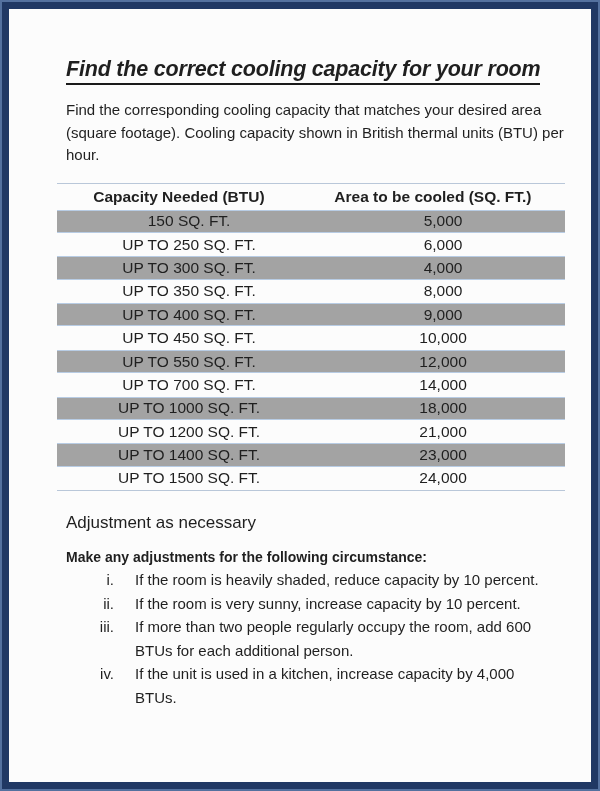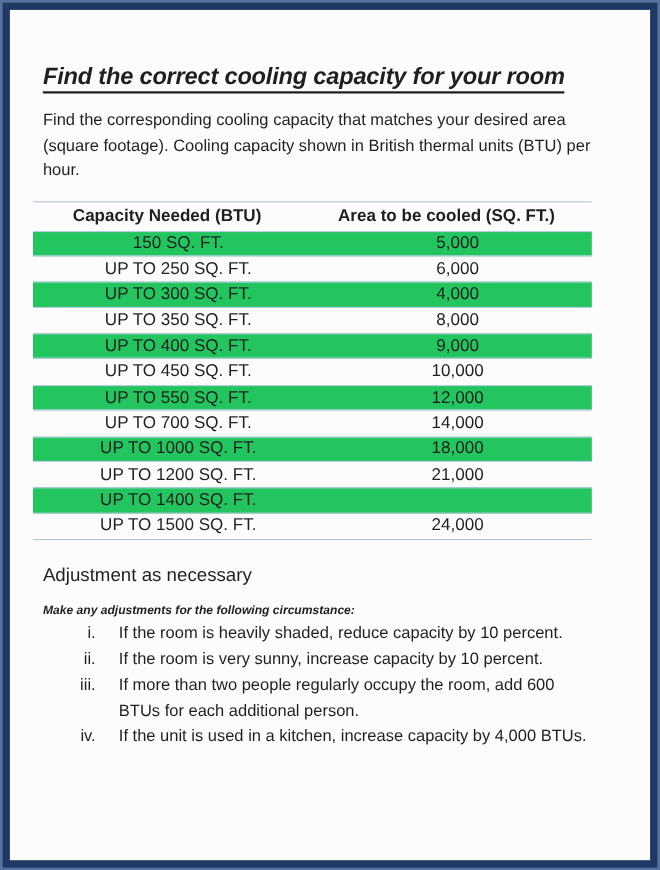--- a/index.html
+++ b/index.html
@@ -11,21 +11,21 @@
     background: #fff;
   }
   .frame-inner {
     width: 100%; height: 100%; box-sizing: border-box;
     border: 7px solid #203864;
     background: #fcfcfc;
     overflow: hidden;
   }
   .content {
     box-sizing: border-box;
-    padding: 48px 36px 0 21px;
+    padding: 48px 36px 0 48px;
   }
 
   .doc-title {
     display: inline-block;
     margin: 0 0 0 9px;
     font-size: 21.5px;
     font-weight: bold;
     font-style: italic;
     letter-spacing: -0.2px;
     border-bottom: 2.5px solid #1a1a1a;
@@ -51,40 +51,39 @@
   .trow {
     display: flex;
     height: 23.4px;
     align-items: center;
   }
   .trow.head {
     height: 26px;
     font-weight: bold;
   }
   .trow.blue {
-    background: #22c55e;
+    background: #a3a3a3;
     border-top: 1px solid #b8cce4;
     border-bottom: 1px solid #b8cce4;
     box-sizing: border-box;
   }
   .cell { text-align: center; }
   .cell.c1 { width: 52%; }
   .cell.c2 { width: 48%; }
 
   
   .adj-heading {
     margin: 22px 0 0 9px;
     font-size: 17px;
     font-weight: normal;
   }
   .adj-sub {
     margin: 16px 0 0 9px;
-    font-size: 11px;
+    font-size: 14px;
     font-weight: bold;
-    font-style: italic;
   }
   .adj-list { margin-top: 3px; }
   .adj-item {
     display: flex;
     font-size: 15px;
     line-height: 23.5px;
   }
   .adj-numeral {
     width: 57px;
     text-align: right;
@@ -147,20 +146,21 @@
         <div class="trow blue">
           <div class="cell c1">UP TO 1000 SQ. FT.</div>
           <div class="cell c2">18,000</div>
         </div>
         <div class="trow">
           <div class="cell c1">UP TO 1200 SQ. FT.</div>
           <div class="cell c2">21,000</div>
         </div>
         <div class="trow blue">
           <div class="cell c1">UP TO 1400 SQ. FT.</div>
+          <div class="cell c2">23,000</div>
         </div>
         <div class="trow">
           <div class="cell c1">UP TO 1500 SQ. FT.</div>
           <div class="cell c2">24,000</div>
         </div>
       </div>
 
       <h2 class="adj-heading">Adjustment as necessary</h2>
 
       <div class="adj-sub">Make any adjustments for the following circumstance:</div>

